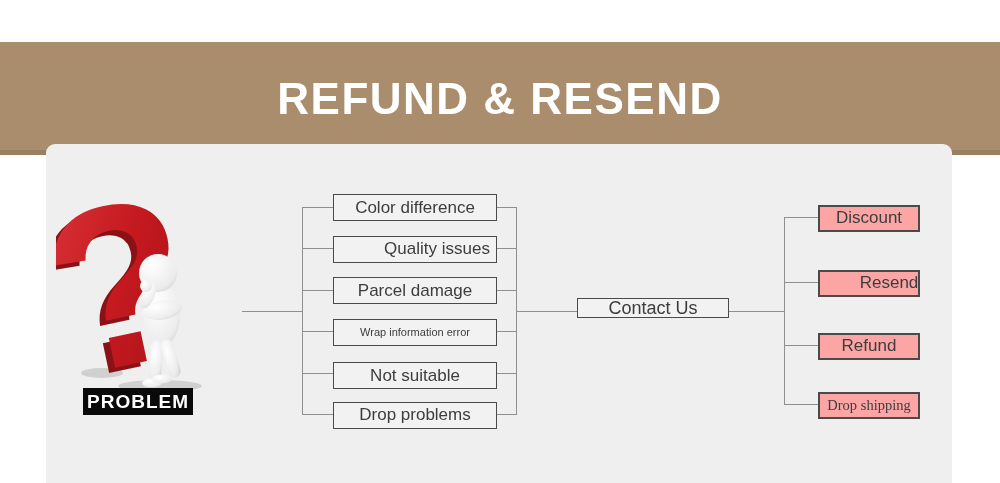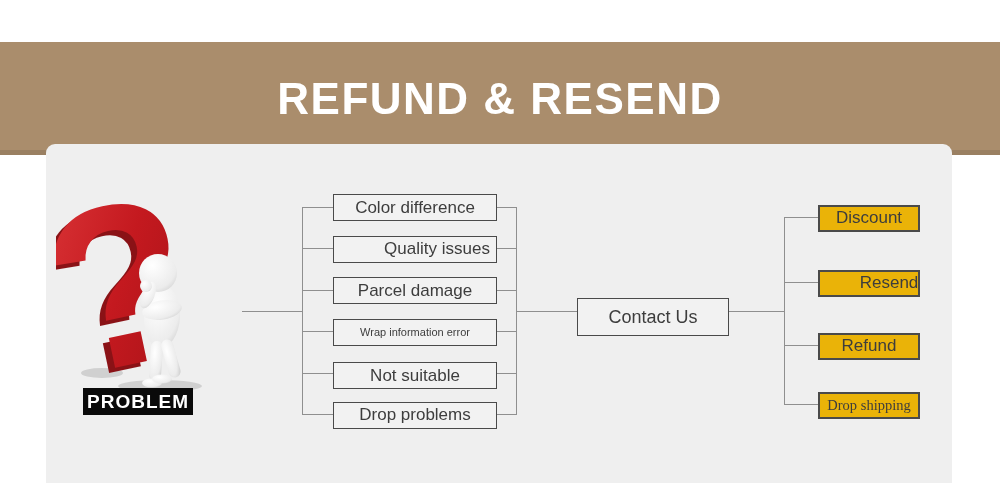--- a/index.html
+++ b/index.html
@@ -27,22 +27,22 @@
   
   .fbox{
     position:absolute;box-sizing:border-box;
     border:1px solid var(--box-border,#4a4a4a);
     display:flex;align-items:center;justify-content:center;
     color:#3d3d3d;font-size:17px;background:#f2f2f2;
     white-space:nowrap;
   }
   .fbox.small{font-size:11px;}
   .fbox.problem{left:287px;width:164px;height:27px;}
-  .fbox.hub{left:531px;top:154px;width:152px;height:38px;border-width:1.5px;font-size:18px;}
-  .fbox.solution{left:772px;width:102px;height:27px;border-width:2px;background:#eab308;}
+  .fbox.hub{left:531px;top:154px;width:152px;height:20px;border-width:1.5px;font-size:18px;}
+  .fbox.solution{left:772px;width:102px;height:27px;border-width:2px;background:#fca5a5;}
   .fbox.solution.small{font-size:14.5px;}
   
   .hline,.vline{position:absolute;background:var(--line,#8f8f8f);}
   .hline{height:1px;}
   .vline{width:1px;}
   
   .problem-tag{
     position:absolute;left:37px;top:244px;width:110px;height:27px;
     background:#0a0a0a;color:#ffffff;font-weight:bold;font-size:19px;
     letter-spacing:1px;display:flex;align-items:center;justify-content:center;

